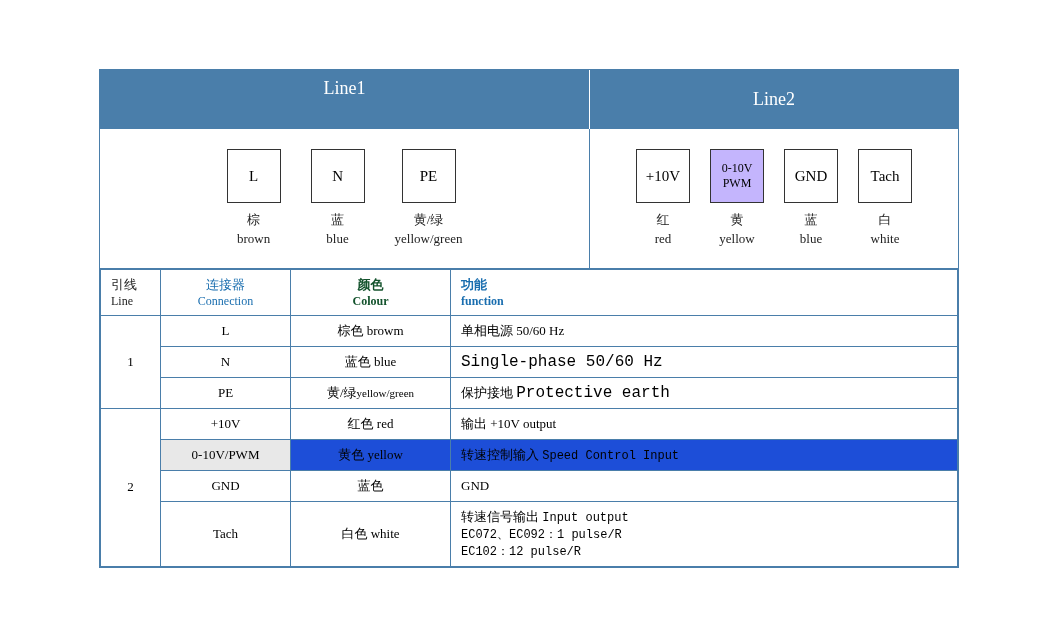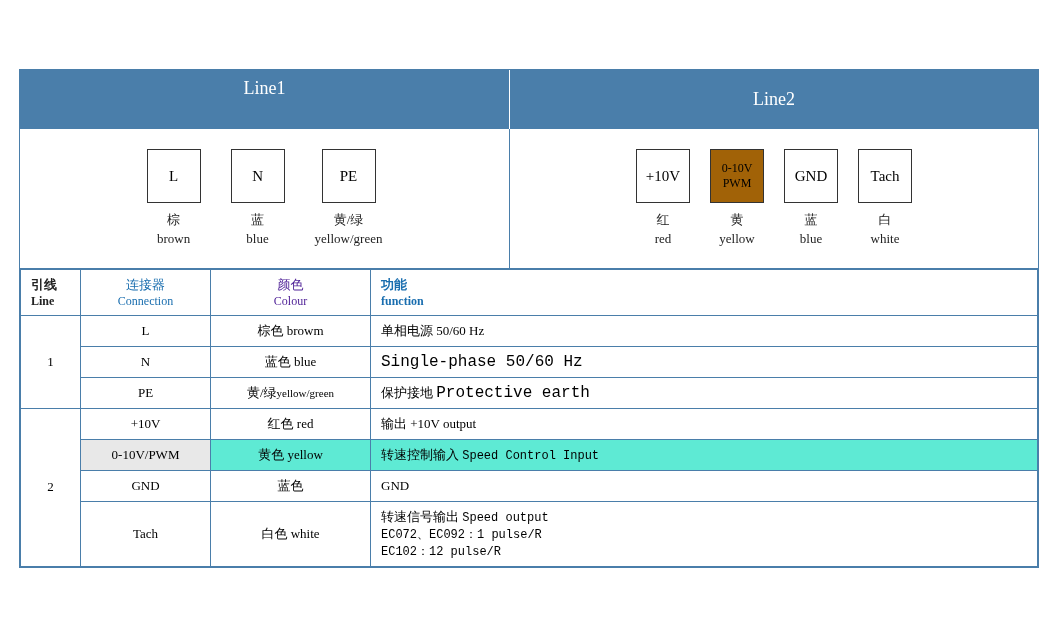--- a/index.html
+++ b/index.html
@@ -6,21 +6,21 @@
     body {
       font-family: "SimSun", "宋体", serif;
       background: #fff;
       display: flex;
       justify-content: center;
       align-items: center;
       min-height: 100vh;
       padding: 10px;
     }
     .main-container {
-      width: 1020px;
+      width: 860px;
       border: 1.5px solid #4a7eaa;
     }
 
     
     .header-row {
       display: flex;
       background: #4a7eaa;
     }
     .header-line1 {
       flex: 0 0 490px;
@@ -82,21 +82,21 @@
     }
     .connector-box-small {
       width: 54px;
       height: 54px;
       border: 1.5px solid #333;
       display: flex;
       align-items: center;
       justify-content: center;
       font-size: 12px;
       font-family: "Times New Roman", serif;
-      background: #a16207;
+      background: #c4b5fd;
       text-align: center;
       line-height: 1.3;
     }
     .connector-label {
       text-align: center;
       font-size: 13px;
       line-height: 1.4;
       color: #222;
     }
 
@@ -110,33 +110,33 @@
       padding: 6px 10px;
       vertical-align: middle;
       font-size: 13px;
     }
     .data-table thead tr {
       background: #fff;
     }
     .th-line {
       width: 60px;
       text-align: left;
-      font-weight: bold;
+      font-weight: normal;
     }
     .th-connection {
       width: 130px;
       text-align: center;
       font-weight: normal;
       color: #1a6eaf;
     }
     .th-colour {
       width: 160px;
       text-align: center;
-      font-weight: normal;
-      color: #4c1d95;
+      font-weight: bold;
+      color: #14532d;
     }
     .th-function {
       text-align: left;
       font-weight: bold;
       color: #1a6eaf;
     }
     .th-line-cn {
       font-size: 13px;
       color: #222;
       display: block;
@@ -161,21 +161,21 @@
     }
     .td-line-num {
       text-align: center;
       font-size: 16px;
     }
     .td-function {
       font-size: 13px;
       font-family: "SimSun", serif;
     }
     .row-grey {
-      background: #5eead4;
+      background: #1d4ed8;
     }
     .small-text {
       font-size: 11px;
       font-family: "Times New Roman", serif;
     }
 
     .diagram-section {
       position: relative;
       overflow: hidden;
     }
@@ -282,20 +282,20 @@
       </tr>
       <tr>
         <td class="td-center">GND</td>
         <td class="td-center">蓝色</td>
         <td class="td-function">GND</td>
       </tr>
       <tr>
         <td class="td-center">Tach</td>
         <td class="td-center">白色 white</td>
         <td class="td-function">
-          <span>转速信号输出 <span style="font-family:'Courier New',monospace;font-size:12px;">Speed output</span></span><br>
+          <span>转速信号输出 <span style="font-family:'Courier New',monospace;font-size:12px;">Input output</span></span><br>
           <span style="font-family:'Courier New',monospace;font-size:12px;">EC072、EC092：1 pulse/R</span><br>
           <span style="font-family:'Courier New',monospace;font-size:12px;">EC102：12 pulse/R</span>
         </td>
       </tr>
     </tbody>
   </table>
 </div>
 
 </body></html>

